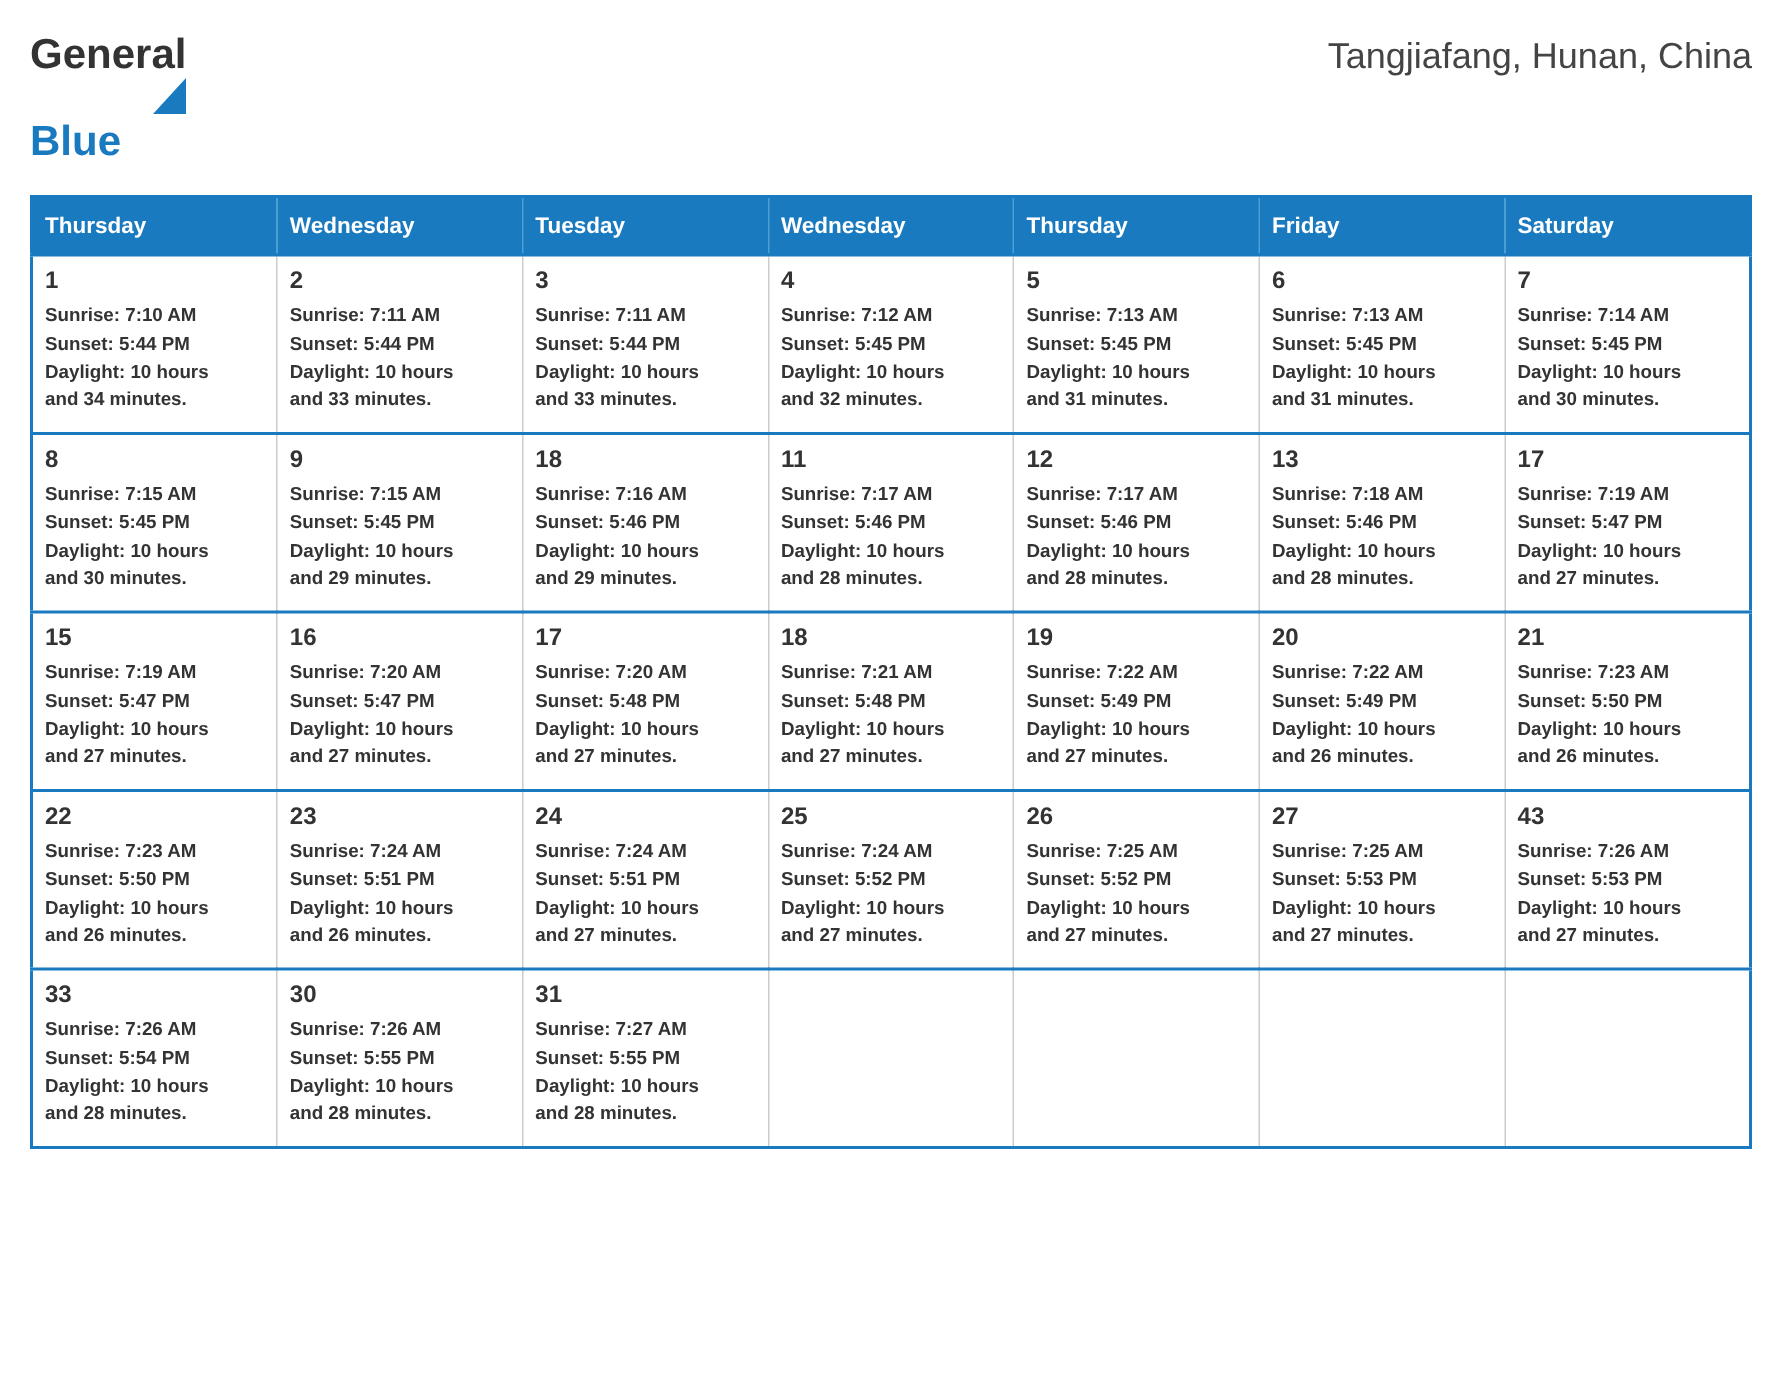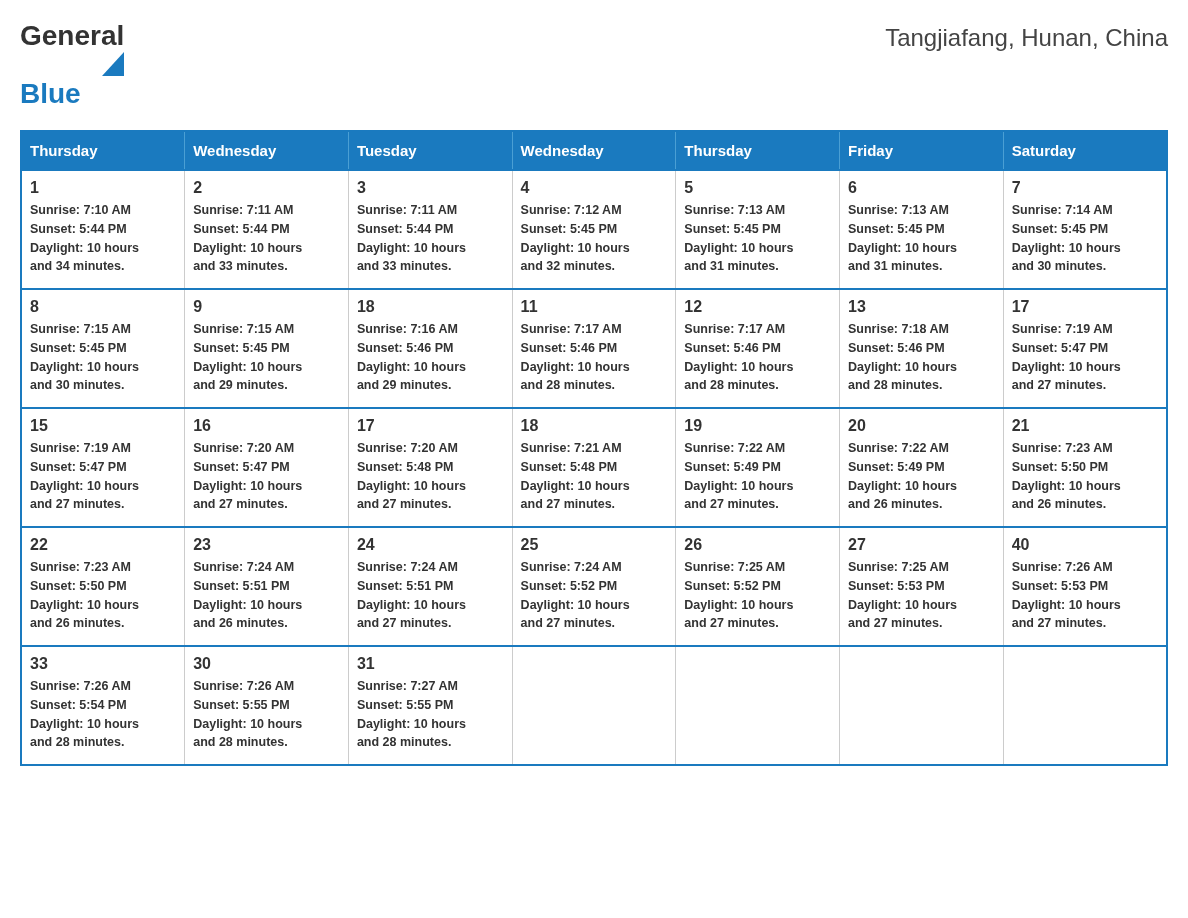--- a/index.html
+++ b/index.html
@@ -242,21 +242,21 @@
         </td>
         <td>
           <span class="day-number">26</span>
           <div class="day-info">Sunrise: 7:25 AM<br>Sunset: 5:52 PM<br>Daylight: 10 hours<br>and 27 minutes.</div>
         </td>
         <td>
           <span class="day-number">27</span>
           <div class="day-info">Sunrise: 7:25 AM<br>Sunset: 5:53 PM<br>Daylight: 10 hours<br>and 27 minutes.</div>
         </td>
         <td>
-          <span class="day-number">40</span>
+          <span class="day-number">43</span>
           <div class="day-info">Sunrise: 7:26 AM<br>Sunset: 5:53 PM<br>Daylight: 10 hours<br>and 27 minutes.</div>
         </td>
       </tr>
       <tr>
         <td>
           <span class="day-number">33</span>
           <div class="day-info">Sunrise: 7:26 AM<br>Sunset: 5:54 PM<br>Daylight: 10 hours<br>and 28 minutes.</div>
         </td>
         <td>
           <span class="day-number">30</span>

